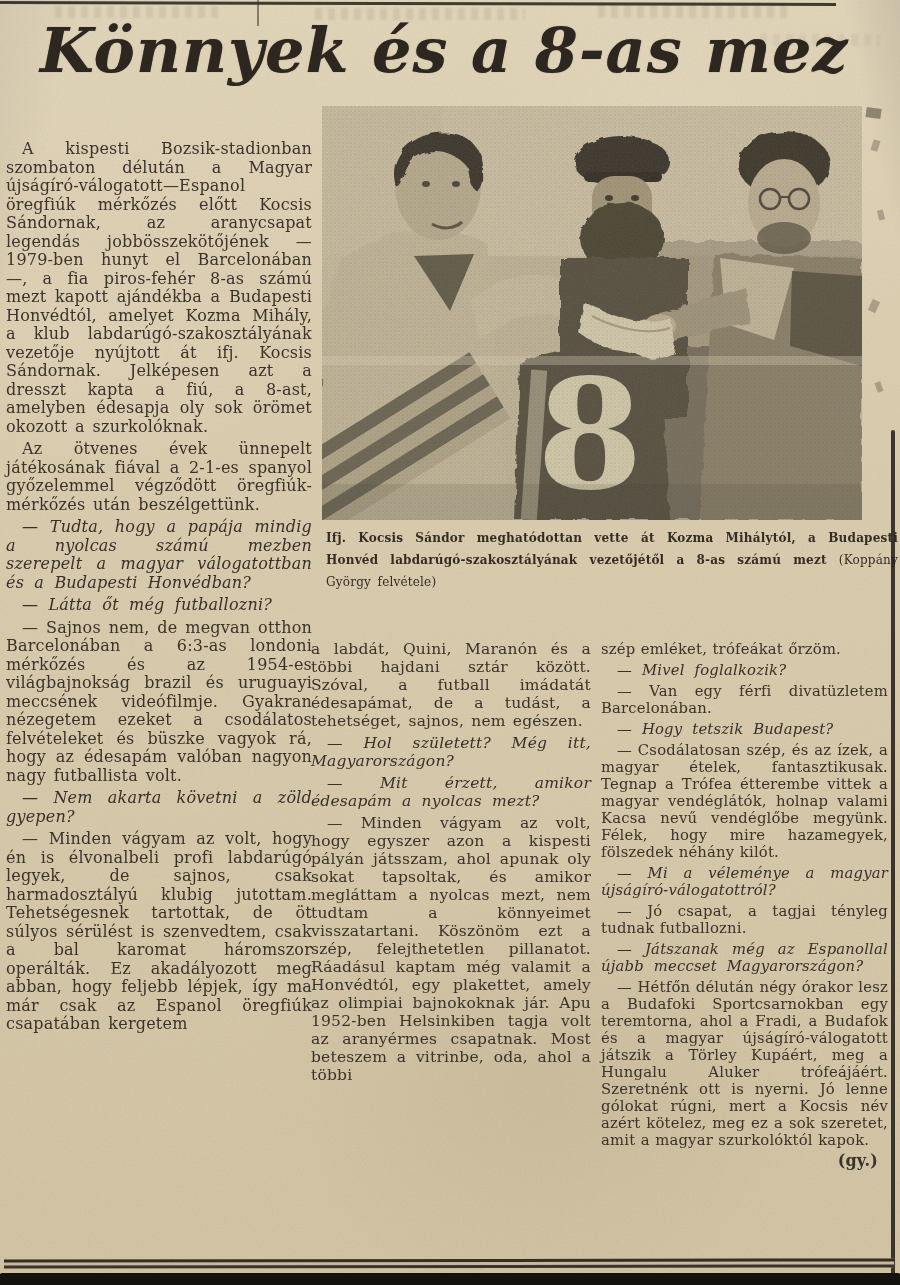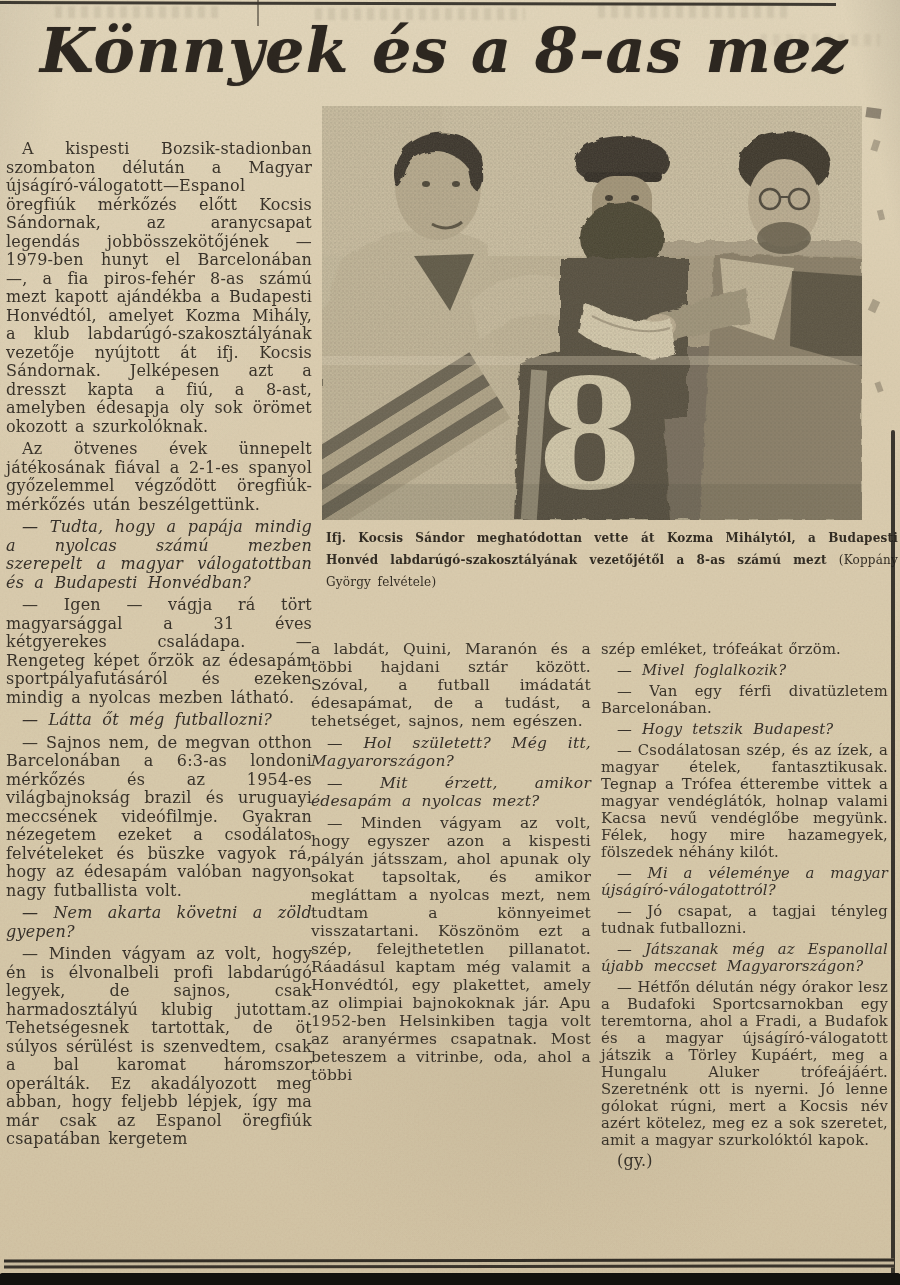--- a/index.html
+++ b/index.html
@@ -43,21 +43,21 @@
     position:absolute;color:#3a342b;text-align:justify;
     letter-spacing:.2px;
     margin-top:34px;
   }
   .col p{margin:0 0 4px 0;text-indent:16px}
   .col p.q{font-style:italic;word-spacing:5px;color:#37312a}
   .col p.c{text-indent:0}
   .col1{left:6px;top:106px;width:306px;font-size:16px;line-height:18.5px;word-spacing:2.5px}
   .col2{left:311px;top:606px;width:280px;font-size:15.5px;line-height:18px;word-spacing:2px}
   .col3wrap{left:601px;top:606px;width:287px;font-size:14.8px;line-height:17px;word-spacing:.5px}
-  .sig{text-align:left;font-weight:normal;padding-right:10px;margin-top:3px;font-size:16px}
+  .sig{text-align:right;font-weight:bold;padding-right:10px;margin-top:3px;font-size:16px}
 
   
   .photo{position:absolute;left:322px;top:106px;width:540px;height:414px;border-bottom:2px solid rgba(50,44,36,.55)}
   .photo svg{display:block}
 
   
   .caption{
     position:absolute;left:326px;top:527px;width:572px;
     font-size:12px;line-height:22px;text-align:justify;
     color:#332d24;word-spacing:2.5px;font-weight:bold;letter-spacing:.2px;
@@ -92,21 +92,20 @@
 <div class="ghost g2"></div>
 <div class="ghost g3"></div>
 <div class="ghost g4"></div>
 
 <h1 class="headline">Könnyek és a 8-as mez</h1>
 
 <div class="col col1">
     <p>A kispesti Bozsik-stadionban szombaton délután a Magyar újságíró-válogatott—Espanol öregfiúk mérkőzés előtt Kocsis Sándornak, az aranycsapat legendás jobbösszekötőjének — 1979-ben hunyt el Barcelonában —, a fia piros-fehér 8-as számú mezt kapott ajándékba a Budapesti Honvédtól, amelyet Kozma Mihály, a klub labdarúgó-szakosztályának vezetője nyújtott át ifj. Kocsis Sándornak. Jelképesen azt a dresszt kapta a fiú, a 8-ast, amelyben édesapja oly sok örömet okozott a szurkolóknak.</p>
     <p>Az ötvenes évek ünnepelt játékosának fiával a 2-1-es spanyol győzelemmel végződött öregfiúk-mérkőzés után beszélgettünk.</p>
     <p class="q">— Tudta, hogy a papája mindig a nyolcas számú mezben szerepelt a magyar válogatottban és a Budapesti Honvédban?</p>
-    <p>— Igen — vágja rá tört magyarsággal a 31 éves kétgyerekes családapa. — Rengeteg képet őrzök az édesapám sportpályafutásáról és ezeken mindig a nyolcas mezben látható.</p>
     <p class="q">— Látta őt még futballozni?</p>
     <p>— Sajnos nem, de megvan otthon Barcelonában a 6:3-as londoni mérkőzés és az 1954-es világbajnokság brazil és uruguayi meccsének videófilmje. Gyakran nézegetem ezeket a csodálatos felvételeket és büszke vagyok rá, hogy az édesapám valóban nagyon nagy futballista volt.</p>
     <p class="q">— Nem akarta követni a zöld gyepen?</p>
     <p>— Minden vágyam az volt, hogy én is élvonalbeli profi labdarúgó legyek, de sajnos, csak harmadosztályú klubig jutottam. Tehetségesnek tartottak, de öt súlyos sérülést is szenvedtem, csak a bal karomat háromszor operálták. Ez akadályozott meg abban, hogy feljebb lépjek, így ma már csak az Espanol öregfiúk csapatában kergetem</p>
   </div>
 
 <figure class="photo">
   <svg width="540" height="414" viewBox="0 0 540 414" xmlns="http://www.w3.org/2000/svg">
     <defs>
       <pattern id="dots" width="4" height="4" patternUnits="userSpaceOnUse">

